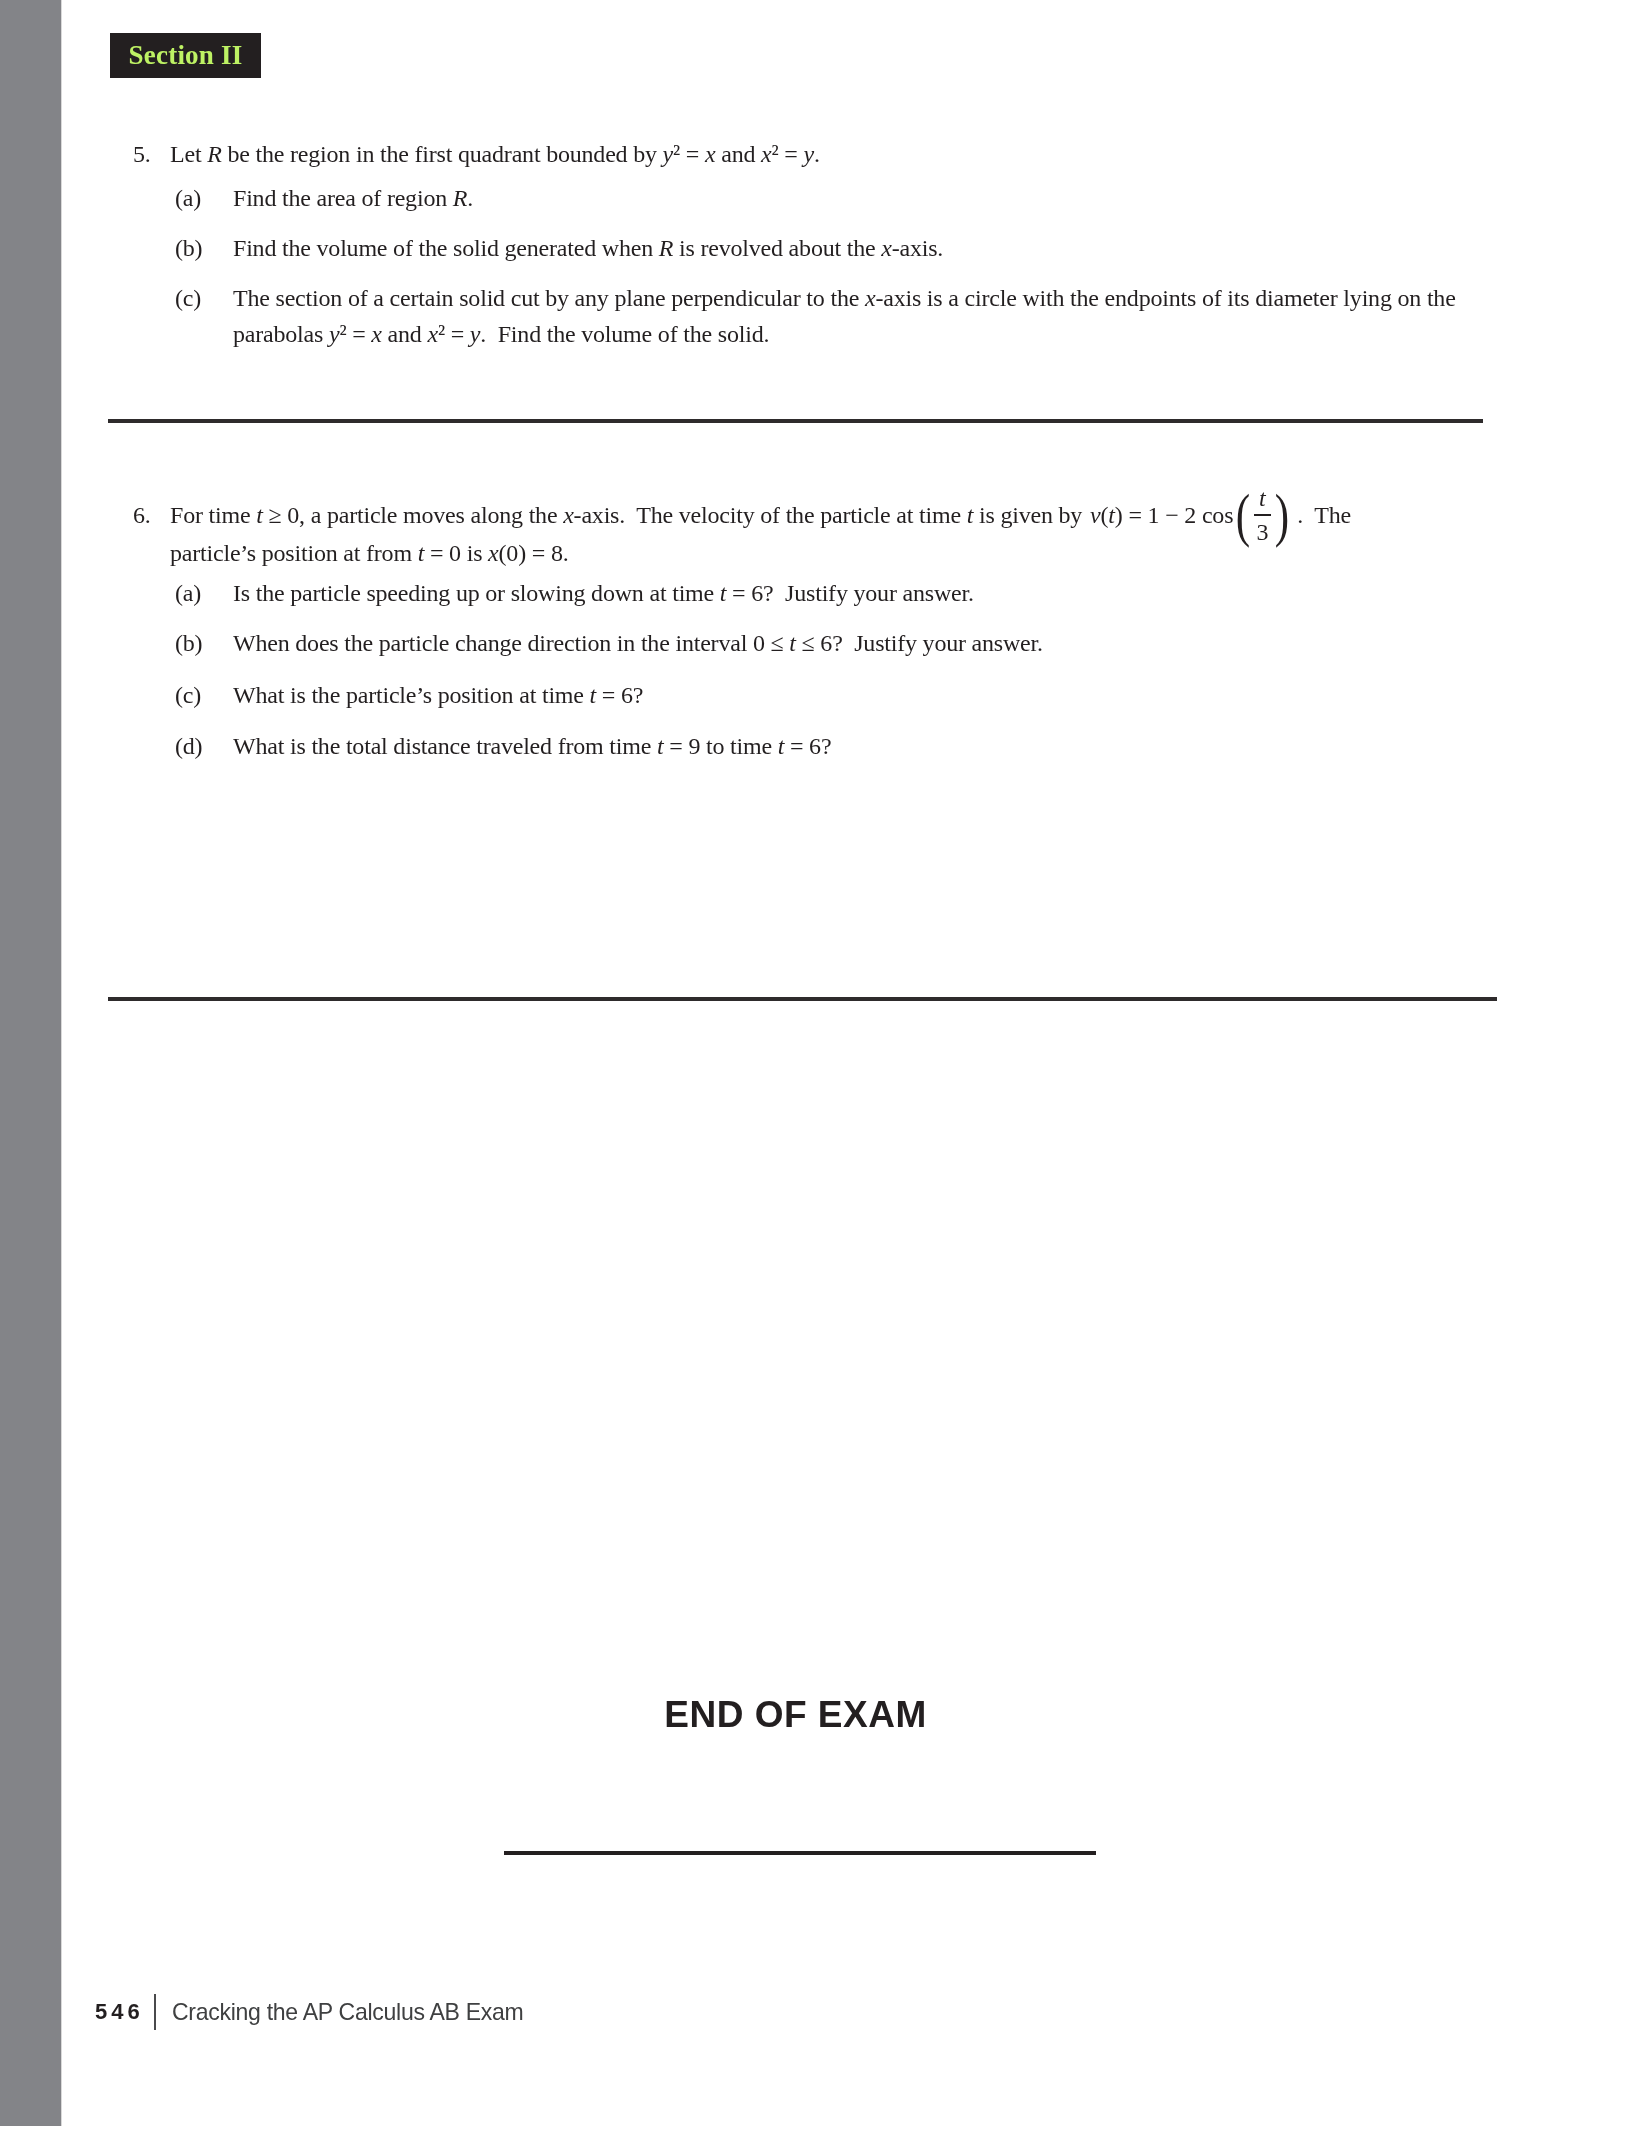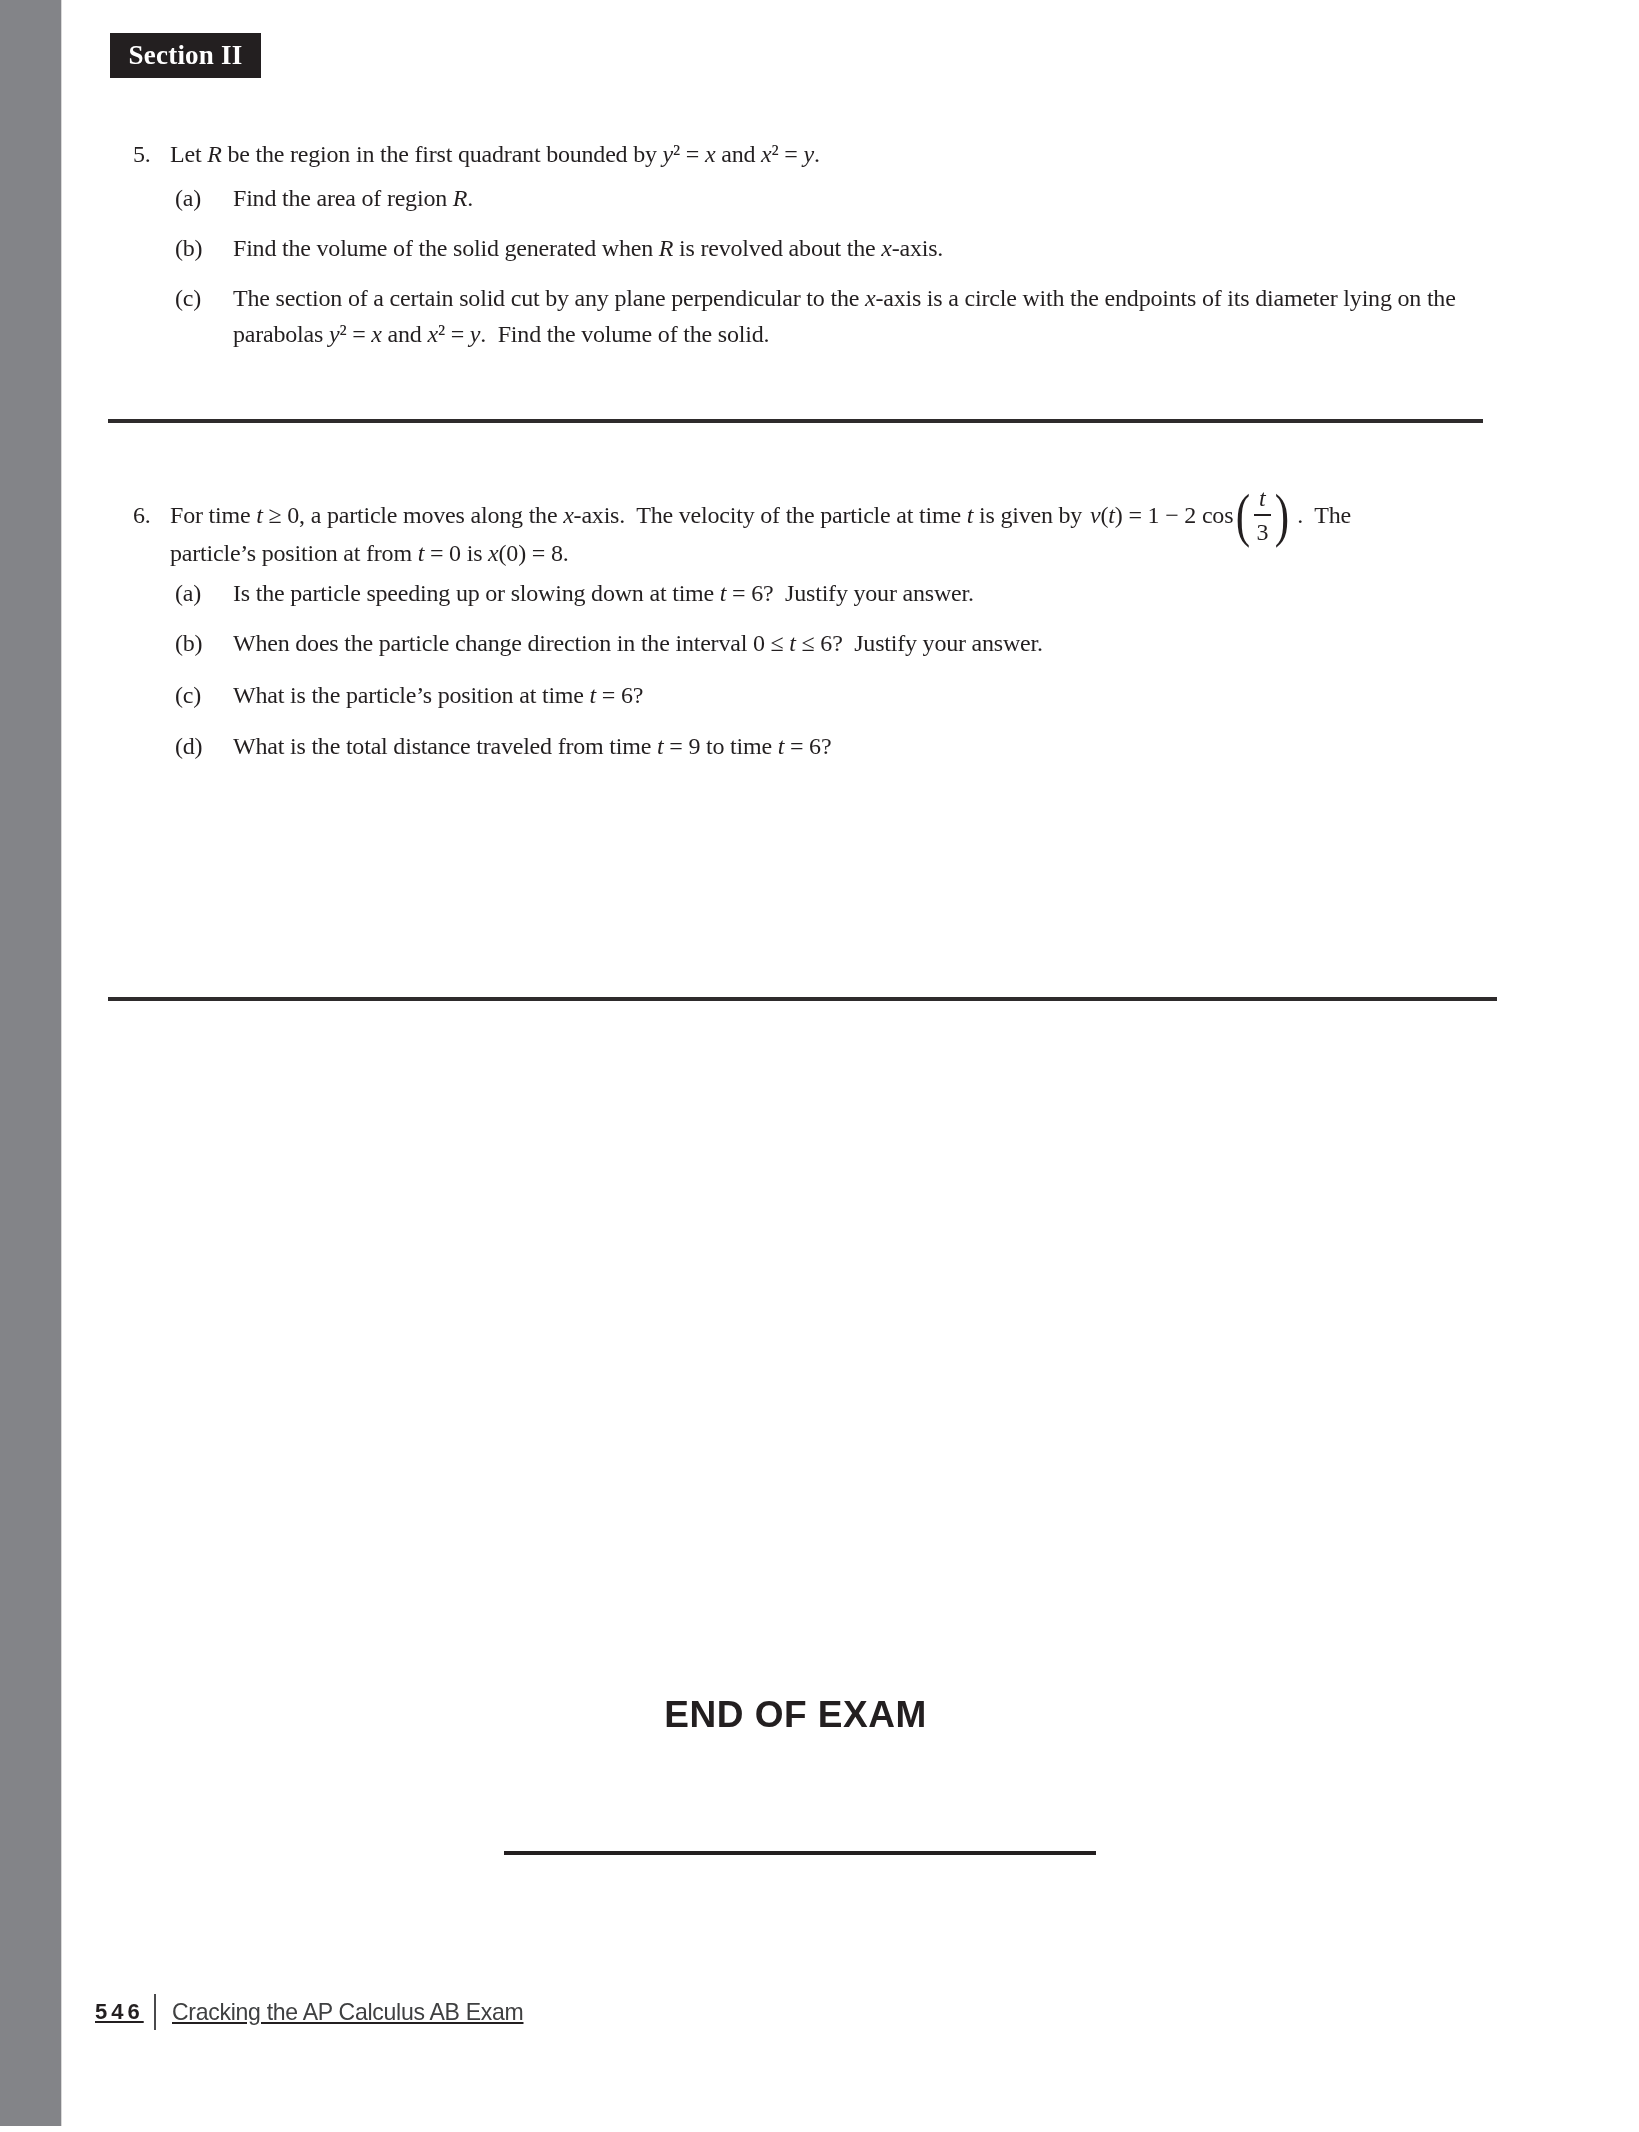--- a/index.html
+++ b/index.html
@@ -9,21 +9,21 @@
     font-size:24px; letter-spacing:-0.2px;
   }
   .abs { position:absolute; }
 
   
   .spine { left:0; top:0; width:61px; height:2126px; background:#838488; border-right:1px solid #d9d9d9; }
 
   
   .badge {
     left:110px; top:33px; width:151px; height:45px; background:#231f20;
-    color:#ffffff; display:flex; align-items:center; justify-content:center;
+    color:#bef264; display:flex; align-items:center; justify-content:center;
     font-weight:bold; font-size:27px; letter-spacing:0.2px;
   }
 
   
   .qrow { display:flex; line-height:36px; }
   .qnum { width:37px; flex:0 0 37px; }
   .ilabel { width:58px; flex:0 0 58px; }
   .itext { max-width:1262px; }
   i { font-style:italic; }
 
@@ -43,21 +43,21 @@
 
   
   .bigcenter {
     left:108px; width:1375px; text-align:center;
     font-family:"Liberation Sans", sans-serif; font-weight:bold; font-size:37px;
     letter-spacing:0.5px; color:#231f20;
   }
   .end-rule { left:504px; top:1851px; width:592px; height:4px; background:#231f20; }
 
   
-  .footer { left:95px; top:1994px; display:flex; align-items:center; font-family:"Liberation Sans", sans-serif;text-decoration:underline; }
+  .footer { left:95px; top:1994px; display:flex; align-items:center; font-family:"Liberation Sans", sans-serif; }
   .footer .pageno { font-weight:bold; font-size:22px; letter-spacing:4px; color:#231f20; }
   .footer .vsep { width:2px; height:36px; background:#4a4a4c; margin:0 16px 0 10px; }
   .footer .booktitle { font-size:24px; color:#3f4041; letter-spacing:-0.3px; transform:scaleX(0.96); transform-origin:left center; }
 </style>
 </head>
 <body>
 
 <div id="page">
 
   <div class="abs spine"></div>

